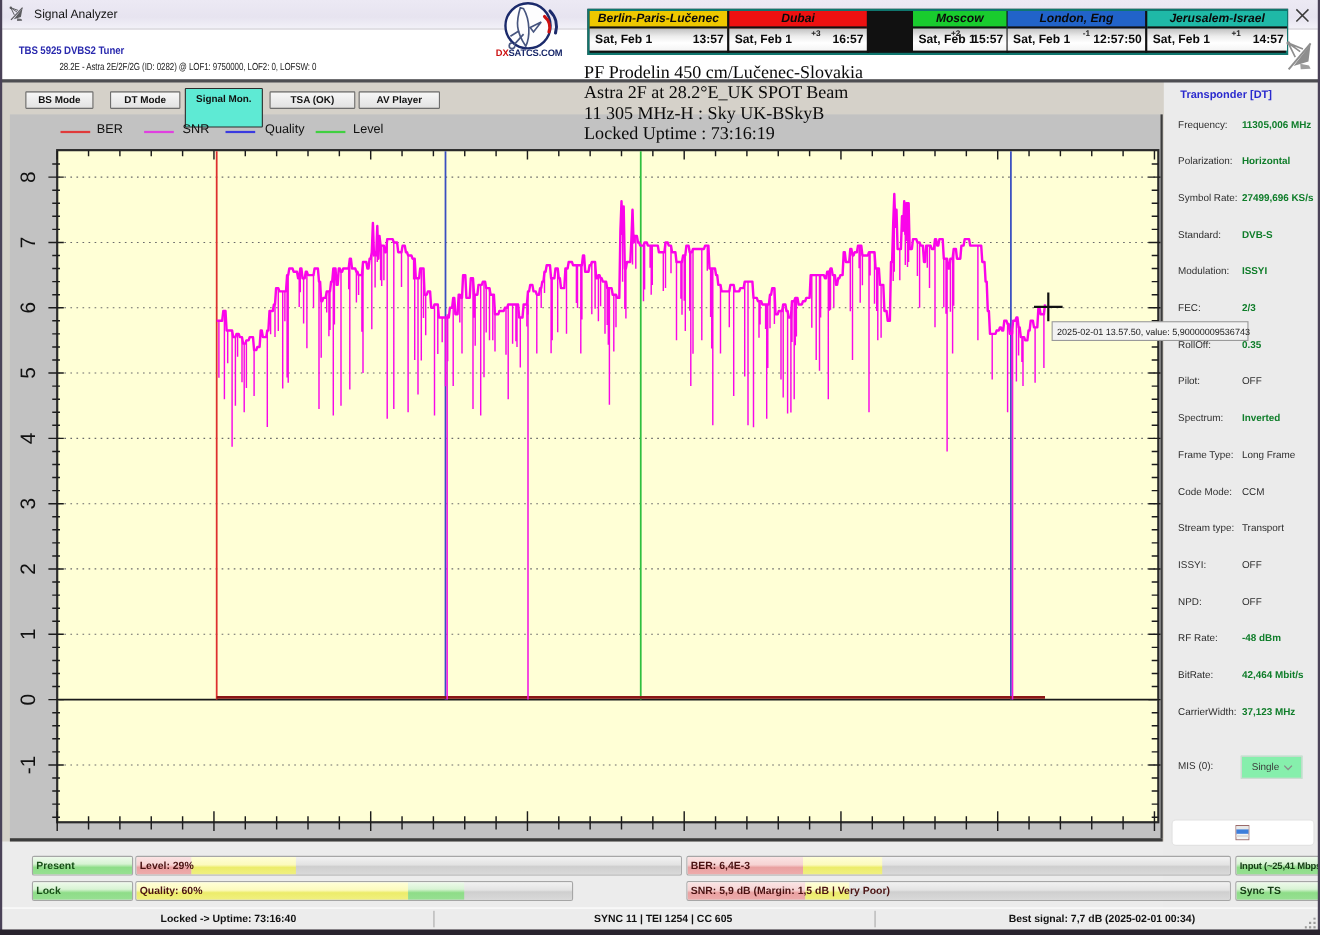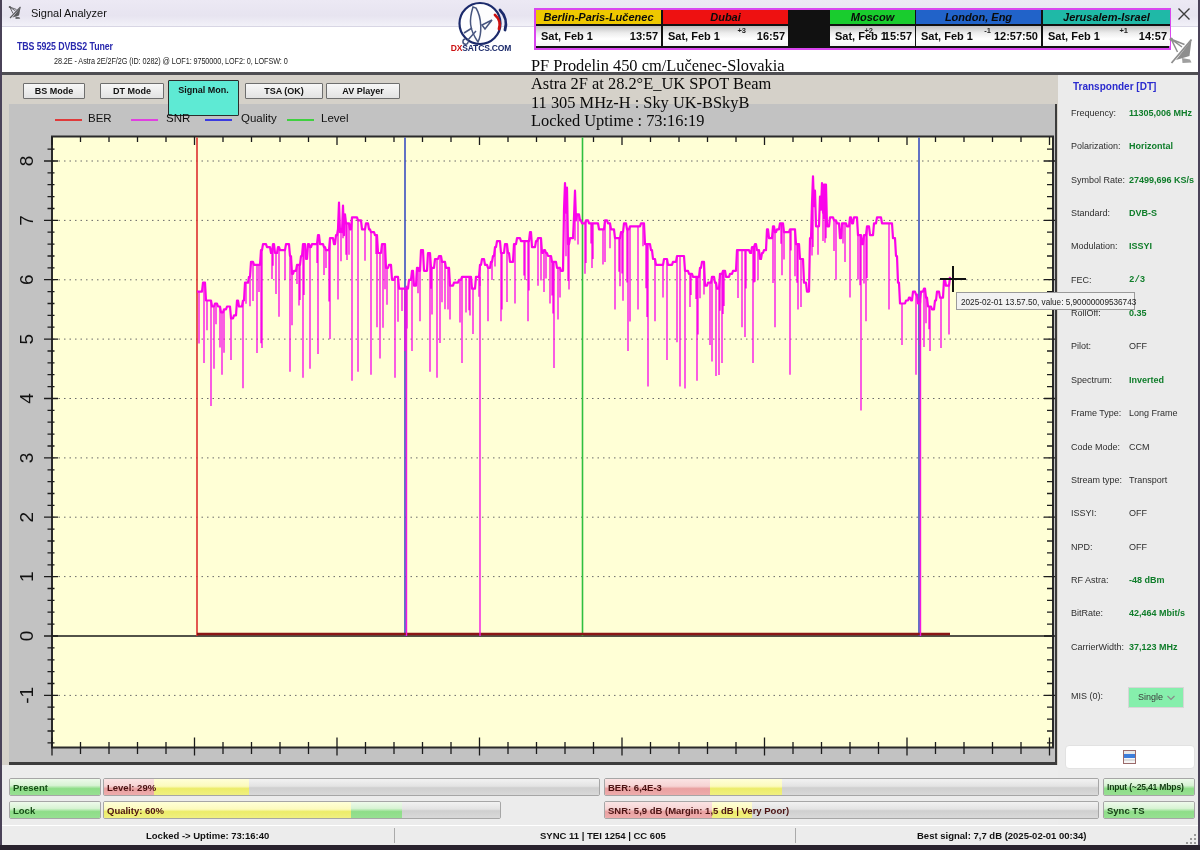--- a/index.html
+++ b/index.html
@@ -36,21 +36,21 @@
   #groupbox { left:1064px; top:87px; width:131px; height:649px; border:1px solid #d2d2d2; border-radius:3px;}
   #gtitle { left:1070px; top:81px; font-size:10px; font-weight:bold; color:#2a2ace; background:#ebebeb; padding:0 3px; z-index:3;}
   .prow-l { position:absolute; left:1071px; font-size:9px; color:#2e2e2e; z-index:3;}
   .prow-v { position:absolute; left:1129px; font-size:9px; font-weight:bold; z-index:3;}
   .green { color:#0f7d2a; }
   .dark  { color:#2e2e2e; font-weight:normal; }
   #misbox { left:1128px; top:687px; width:56px; height:21px; background:#86efac; border:1px solid #d6d6d6;
             font-size:9px; color:#3a3a3a; line-height:19px; padding-left:9px; z-index:3;}
   #savebtn { left:1065px; top:745px; width:130px; height:24px; background:#fff; border:1px solid #e2e2e2; border-radius:4px; z-index:3;}
   
-  .pbar { position:absolute; height:18px; border:1px solid #a6a6a6; border-radius:2px; overflow:hidden; z-index:3; }
+  .pbar { position:absolute; height:18px; border:1px solid #a6a6a6; border-radius:2px; overflow:hidden; z-index:3;margin-left:20px; }
   .pbar .txt { position:absolute; left:3px; top:3px; font-size:9.5px; font-weight:bold; white-space:nowrap; }
   .fill { position:absolute; top:0; height:100%; }
   .fgrey   { background:linear-gradient(#f2f2f2,#e3e3e3 45%,#cfcfcf 55%,#d9d9d9); }
   .fgreen  { background:linear-gradient(#eefaeb,#d8f3d4 40%,#8edd88 60%,#97e092); }
   .fpink   { background:linear-gradient(#fbe4e4,#f6d3d3 45%,#e9a1a1 60%,#eeacac); }
   .fyellow { background:linear-gradient(#ffffd8,#fcfabd 45%,#ecec6a 60%,#f0f080); }
   
   #statusbar { left:2px; top:825px; width:1196px; height:20px; background:#ececec; border-top:1px solid #ffffff; z-index:3;}
   .stxt { position:absolute; top:830px; font-size:9.5px; font-weight:bold; color:#111; z-index:4; }
   .sdiv { position:absolute; top:828px; width:1px; height:15px; background:#aaa; z-index:4; }
@@ -149,38 +149,38 @@
 <div class="prow-v green" style="top:108px;">11305,006 MHz</div>
 <div class="prow-l" style="top:141px;">Polarization:</div>
 <div class="prow-v green" style="top:141px;">Horizontal</div>
 <div class="prow-l" style="top:175px;">Symbol Rate:</div>
 <div class="prow-v green" style="top:175px;">27499,696 KS/s</div>
 <div class="prow-l" style="top:208px;">Standard:</div>
 <div class="prow-v green" style="top:208px;">DVB-S</div>
 <div class="prow-l" style="top:241px;">Modulation:</div>
 <div class="prow-v green" style="top:241px;">ISSYI</div>
 <div class="prow-l" style="top:275px;">FEC:</div>
-<div class="prow-v green" style="top:275px;font-family:Liberation Mono, monospace;">2/3</div>
+<div class="prow-v green" style="top:275px;">2/3</div>
 <div class="prow-l" style="top:308px;">RollOff:</div>
 <div class="prow-v green" style="top:308px;">0.35</div>
 <div class="prow-l" style="top:341px;">Pilot:</div>
 <div class="prow-v dark" style="top:341px;">OFF</div>
 <div class="prow-l" style="top:375px;">Spectrum:</div>
 <div class="prow-v green" style="top:375px;">Inverted</div>
 <div class="prow-l" style="top:408px;">Frame Type:</div>
 <div class="prow-v dark" style="top:408px;">Long Frame</div>
 <div class="prow-l" style="top:442px;">Code Mode:</div>
 <div class="prow-v dark" style="top:442px;">CCM</div>
 <div class="prow-l" style="top:475px;">Stream type:</div>
 <div class="prow-v dark" style="top:475px;">Transport</div>
 <div class="prow-l" style="top:508px;">ISSYI:</div>
 <div class="prow-v dark" style="top:508px;">OFF</div>
 <div class="prow-l" style="top:542px;">NPD:</div>
 <div class="prow-v dark" style="top:542px;">OFF</div>
-<div class="prow-l" style="top:575px;">RF Astra:</div>
+<div class="prow-l" style="top:575px;">RF Rate:</div>
 <div class="prow-v green" style="top:575px;">-48 dBm</div>
 <div class="prow-l" style="top:608px;">BitRate:</div>
 <div class="prow-v green" style="top:608px;">42,464 Mbit/s</div>
 <div class="prow-l" style="top:642px;">CarrierWidth:</div>
 <div class="prow-v green" style="top:642px;">37,123 MHz</div>
 <div class="prow-l" style="top:691px;">MIS (0):</div>
 <div class="abs" id="misbox">Single</div>
 <svg class="abs" style="left:1166px; top:693px; z-index:4;" width="10" height="10" viewBox="0 0 10 10">
   <path d="M1.5 3 L5 6.5 L8.5 3" stroke="#8a8a8a" stroke-width="1.2" fill="none"></path>
 </svg>
@@ -244,21 +244,21 @@
       <rect x="0" y="8" width="2" height="2"></rect>
     </g>
 </svg>
 <div class="stxt" style="left:146px;">Locked -&gt; Uptime: 73:16:40</div>
 <div class="stxt" style="left:540px;">SYNC 11 | TEI 1254 | CC 605</div>
 <div class="stxt" style="left:917px;">Best signal: 7,7 dB (2025-02-01 00:34)</div>
 <div class="sdiv" style="left:394px;"></div>
 <div class="sdiv" style="left:795px;"></div>
 
 <style>
-#clockbar { position:absolute; left:534px; top:8px; width:637px; height:42px; border:2px solid #d946ef; background:#111; z-index:20; }
+#clockbar { position:absolute; left:534px; top:8px; width:637px; height:42px; border:2px solid #0f766e; background:#111; z-index:20; }
 .ccell { position:absolute; top:0; height:38px; border-right:2px solid #111; }
 .ccell:last-child { border-right:none; }
 .chead { height:16px; font-size:11px; font-weight:bold; font-style:italic; color:#0a0a0a; text-align:center; line-height:15px; border-bottom:2px solid #111; white-space:nowrap; overflow:hidden;}
 .cbody { position:relative; height:20px; background:linear-gradient(#c2c2c2,#ededed 35%,#ffffff 65%,#f4f4f4); }
 .cdate { position:absolute; left:5px; top:4px; font-size:11px; font-weight:bold; color:#0a0a0a; }
 .ctime { position:absolute; right:3px; top:4px; font-size:11px; font-weight:bold; color:#0a0a0a; }
 .sup { position:absolute; right:42px; top:0px; font-size:7.5px; font-weight:bold; color:#222; }
 </style>
 <div id="clockbar">
     <div class="ccell" style="left:0px; width:127px;">

